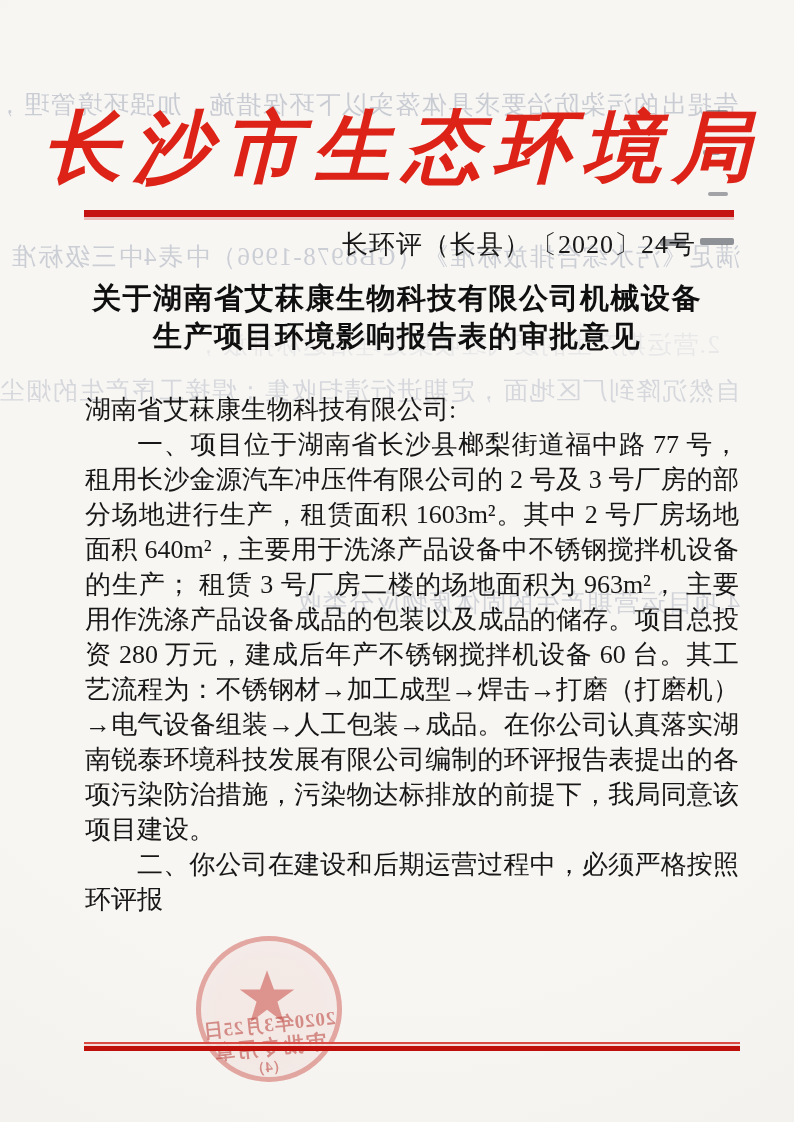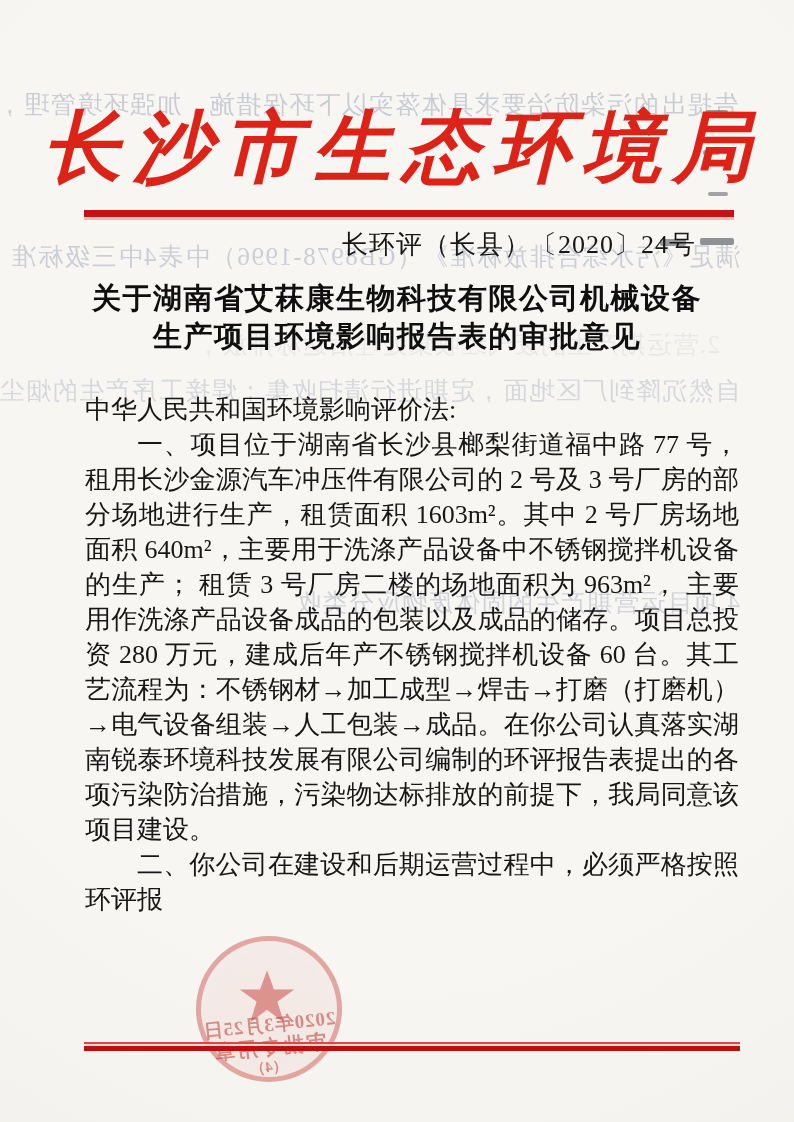--- a/index.html
+++ b/index.html
@@ -123,21 +123,21 @@
   <h1 class="agency">长沙市生态环境局</h1>
   <div class="red-rule"></div>
   <div class="docno">长环评（长县）〔2020〕24号</div>
 
   <div class="doctitle">
     <div>关于湖南省艾菻康生物科技有限公司机械设备</div>
     <div>生产项目环境影响报告表的审批意见</div>
   </div>
 
   <main class="body">
-    <p class="salutation">中华人民共和国环境影响评价法:</p>
+    <p class="salutation">湖南省艾菻康生物科技有限公司:</p>
     <p class="para">一、项目位于湖南省长沙县榔梨街道福中路 77 号，租用长沙金源汽车冲压件有限公司的 2 号及 3 号厂房的部分场地进行生产，租赁面积 1603m²。其中 2 号厂房场地面积 640m²，主要用于洗涤产品设备中不锈钢搅拌机设备的生产； 租赁 3 号厂房二楼的场地面积为 963m²， 主要用作洗涤产品设备成品的包装以及成品的储存。项目总投资 280 万元，建成后年产不锈钢搅拌机设备 60 台。其工艺流程为：不锈钢材→加工成型→焊击→打磨（打磨机）→电气设备组装→人工包装→成品。在你公司认真落实湖南锐泰环境科技发展有限公司编制的环评报告表提出的各项污染防治措施，污染物达标排放的前提下，我局同意该项目建设。</p>
     <p class="para">二、你公司在建设和后期运营过程中，必须严格按照环评报</p>
   </main>
 
   <div class="seal">
     <div class="seal-ring"></div>
     <svg class="seal-star" viewBox="0 0 100 100" aria-hidden="true">
       <polygon points="50,4 62,37 97,37 68,58 79,94 50,72 21,94 32,58 3,37 38,37" fill="#c7403a"></polygon>
     </svg>
     <div class="mirror seal-date">2020年3月25日</div>

